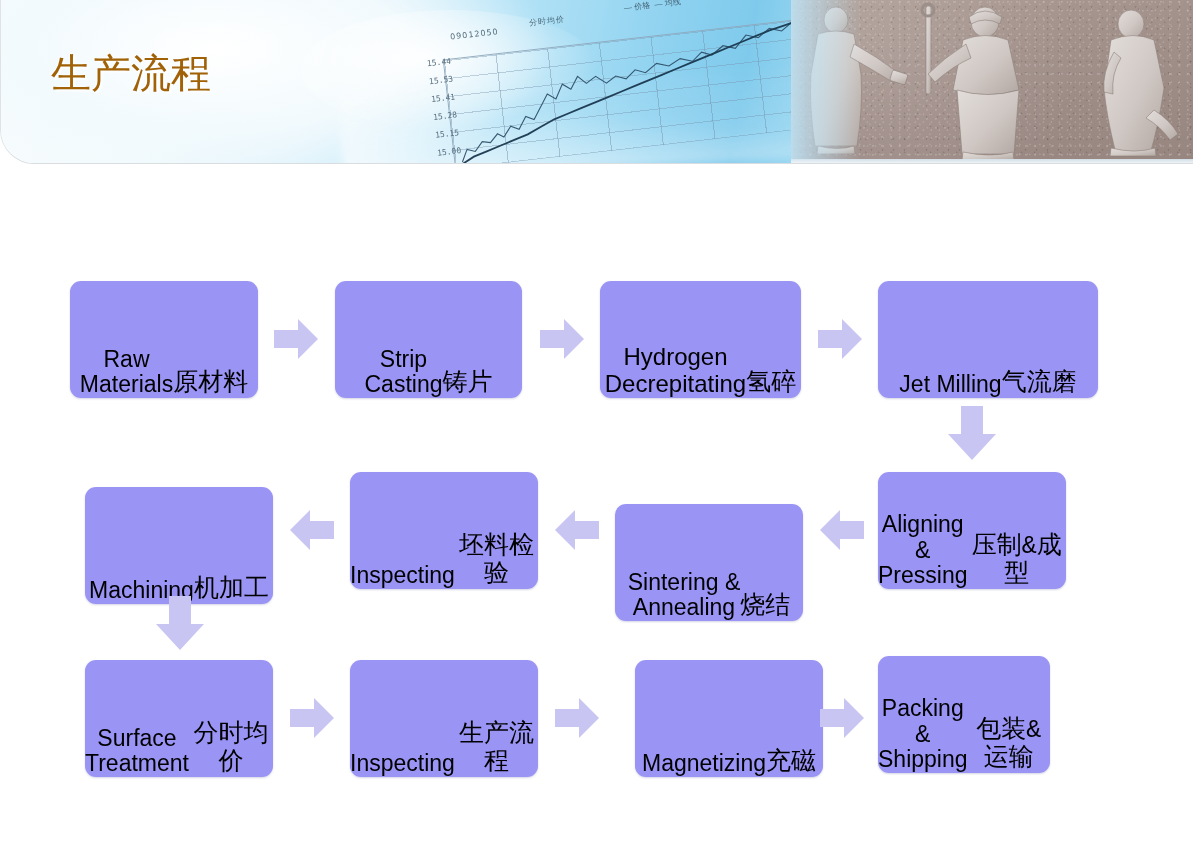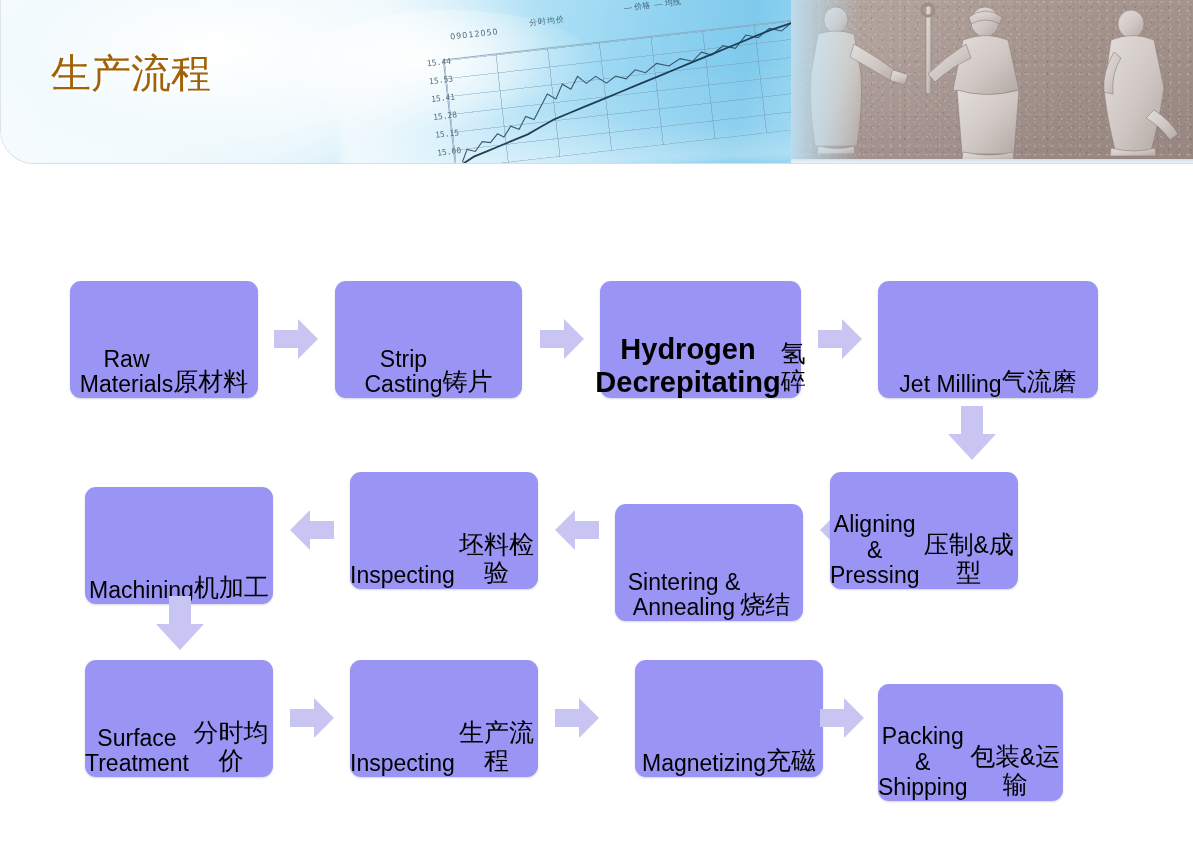--- a/index.html
+++ b/index.html
@@ -198,21 +198,21 @@
   .node .en {
     font-size: 23px;
     font-family: "Liberation Sans", "DejaVu Sans", sans-serif;
     white-space: pre-line;
   }
   .node .cn {
     font-size: 25px;
     font-family: Liberation Mono, monospace;
     margin-top: 5px;
   }
-  .node.compact .en { font-size: 29px; font-weight: bold; }
+  .node.compact .en { font-size: 24px; }
 
   
   .arrow {
     position: absolute;
   }
   .arrow svg { display: block; }
 </style>
 </head>
 <body>
 
@@ -365,21 +365,21 @@
 Annealing</div>
     <div class="cn">烧结</div>
   </div>
 
   <div class="arrow" style="left:818px; top:343px;">
     <svg width="48" height="46" viewBox="0 0 48 46">
         <path d="M46 14 L22 14 L22 3 L2 23 L22 43 L22 32 L46 32 Z" fill="#c9c5f2"></path>
       </svg>
   </div>
 
-  <div class="node" style="left:830px; top:308px; width:188px; height:117px;">
+  <div class="node" style="left:878px; top:308px; width:188px; height:117px;">
     <div class="en">Aligning &amp;
 Pressing</div>
     <div class="cn">压制&amp;成型</div>
   </div>
 
   <div class="arrow" style="left:152px; top:430px;">
     <svg width="56" height="58" viewBox="0 0 56 58">
         <path d="M17 2 L39 2 L39 30 L52 30 L28 56 L4 30 L17 30 Z" fill="#c9c5f2"></path>
       </svg>
   </div>
@@ -411,19 +411,19 @@
     <div class="en">Magnetizing</div>
     <div class="cn">充磁</div>
   </div>
 
   <div class="arrow" style="left:818px; top:531px;">
     <svg width="48" height="46" viewBox="0 0 48 46">
         <path d="M2 14 L26 14 L26 3 L46 23 L26 43 L26 32 L2 32 Z" fill="#c9c5f2"></path>
       </svg>
   </div>
 
-  <div class="node" style="left:878px; top:520px; width:185px; height:117px;">
+  <div class="node" style="left:878px; top:492px; width:172px; height:117px;">
     <div class="en">Packing &amp;
 Shipping</div>
     <div class="cn">包装&amp;运输</div>
   </div>
 
 </div>
 
 </body></html>

